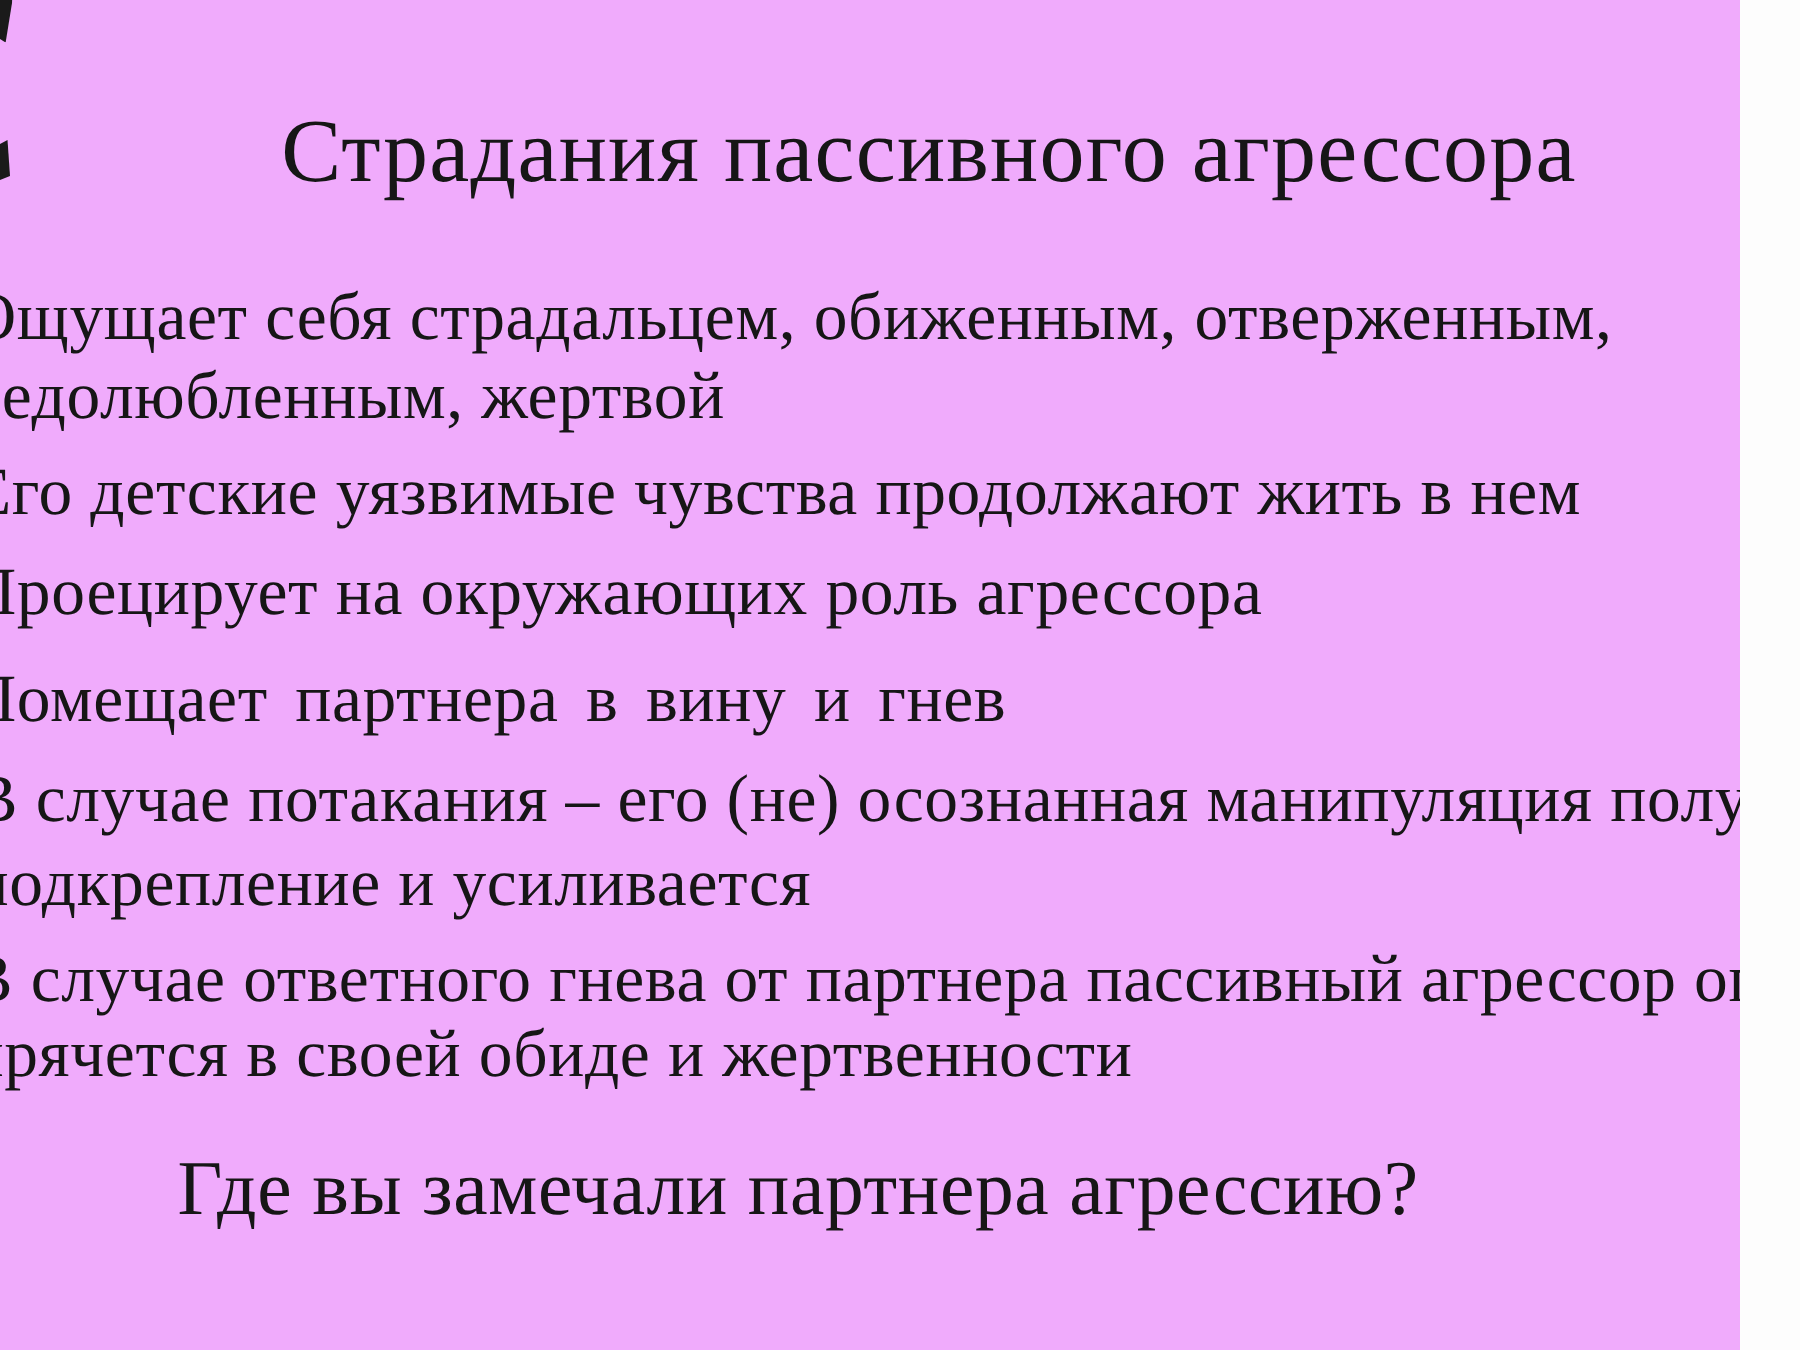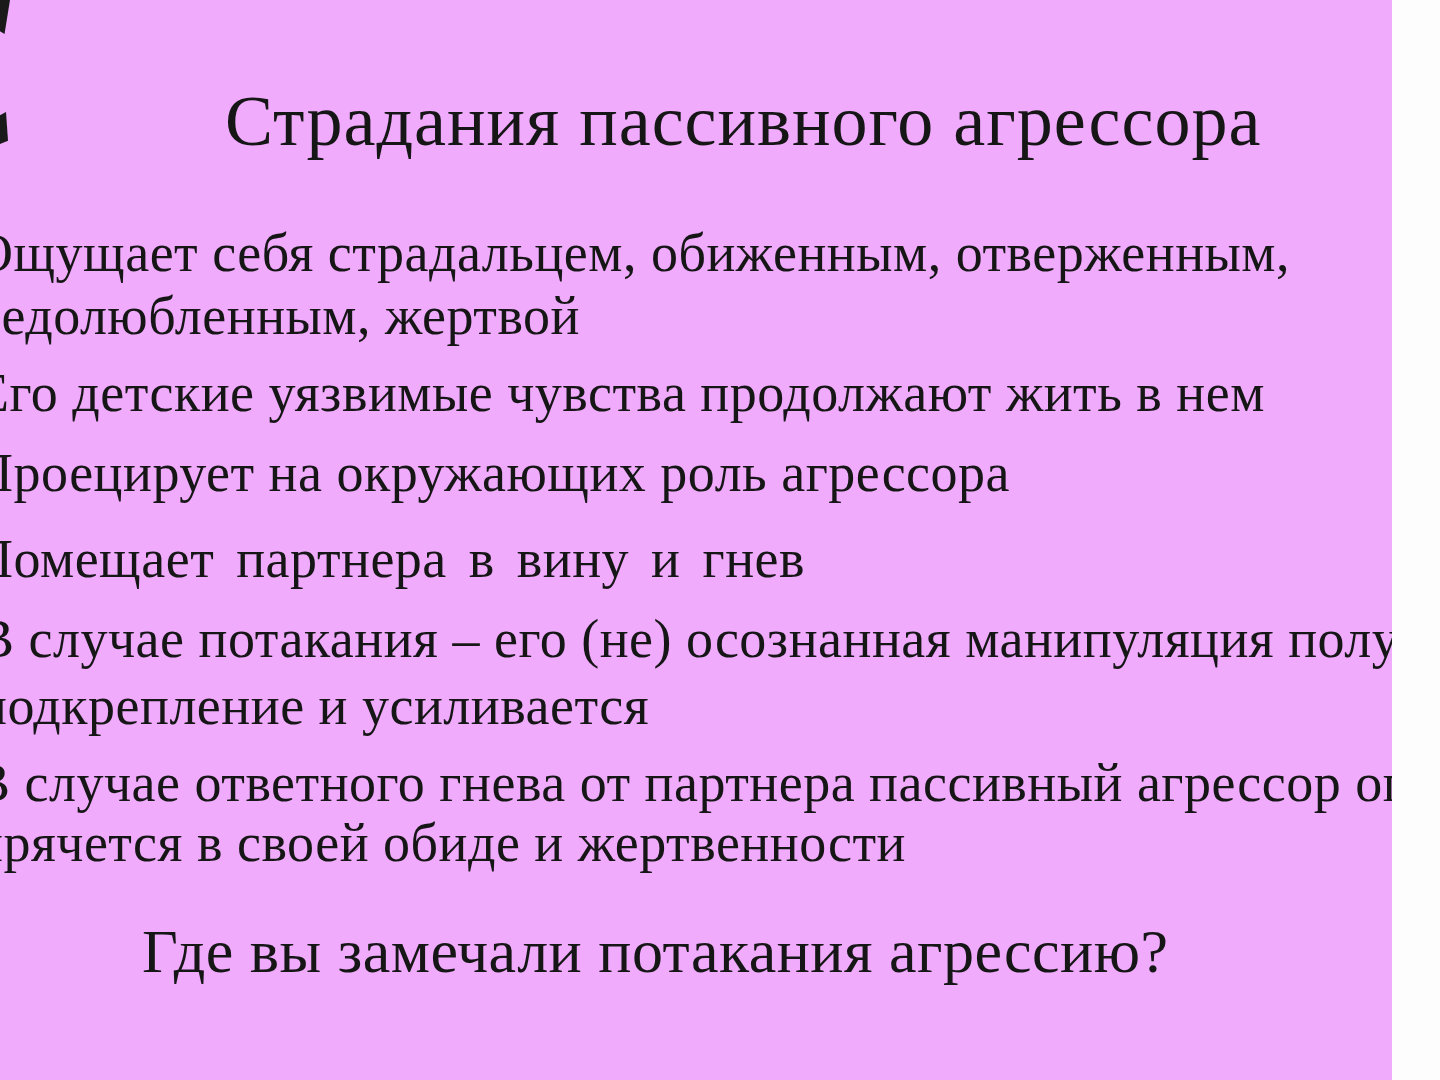--- a/index.html
+++ b/index.html
@@ -82,15 +82,15 @@
   <div class="ln ln0">Ощущает себя страдальцем, обиженным, отверженным,</div>
   <div class="ln ln1">недолюбленным, жертвой</div>
   <div class="ln ln2">Его детские уязвимые чувства продолжают жить в нем</div>
   <div class="ln ln3">Проецирует на окружающих роль агрессора</div>
   <div class="ln ln4">Помещает партнера в вину и гнев</div>
   <div class="ln ln5">В случае потакания – его (не) осознанная манипуляция получает</div>
   <div class="ln ln6">подкрепление и усиливается</div>
   <div class="ln ln7">В случае ответного гнева от партнера пассивный агрессор опять</div>
   <div class="ln ln8">прячется в своей обиде и жертвенности</div>
 
-  <div class="question">Где вы замечали потакания агрессию?</div>
+  <div class="question">Где вы замечали партнера агрессию?</div>
 
 </div>
 
 </body></html>

